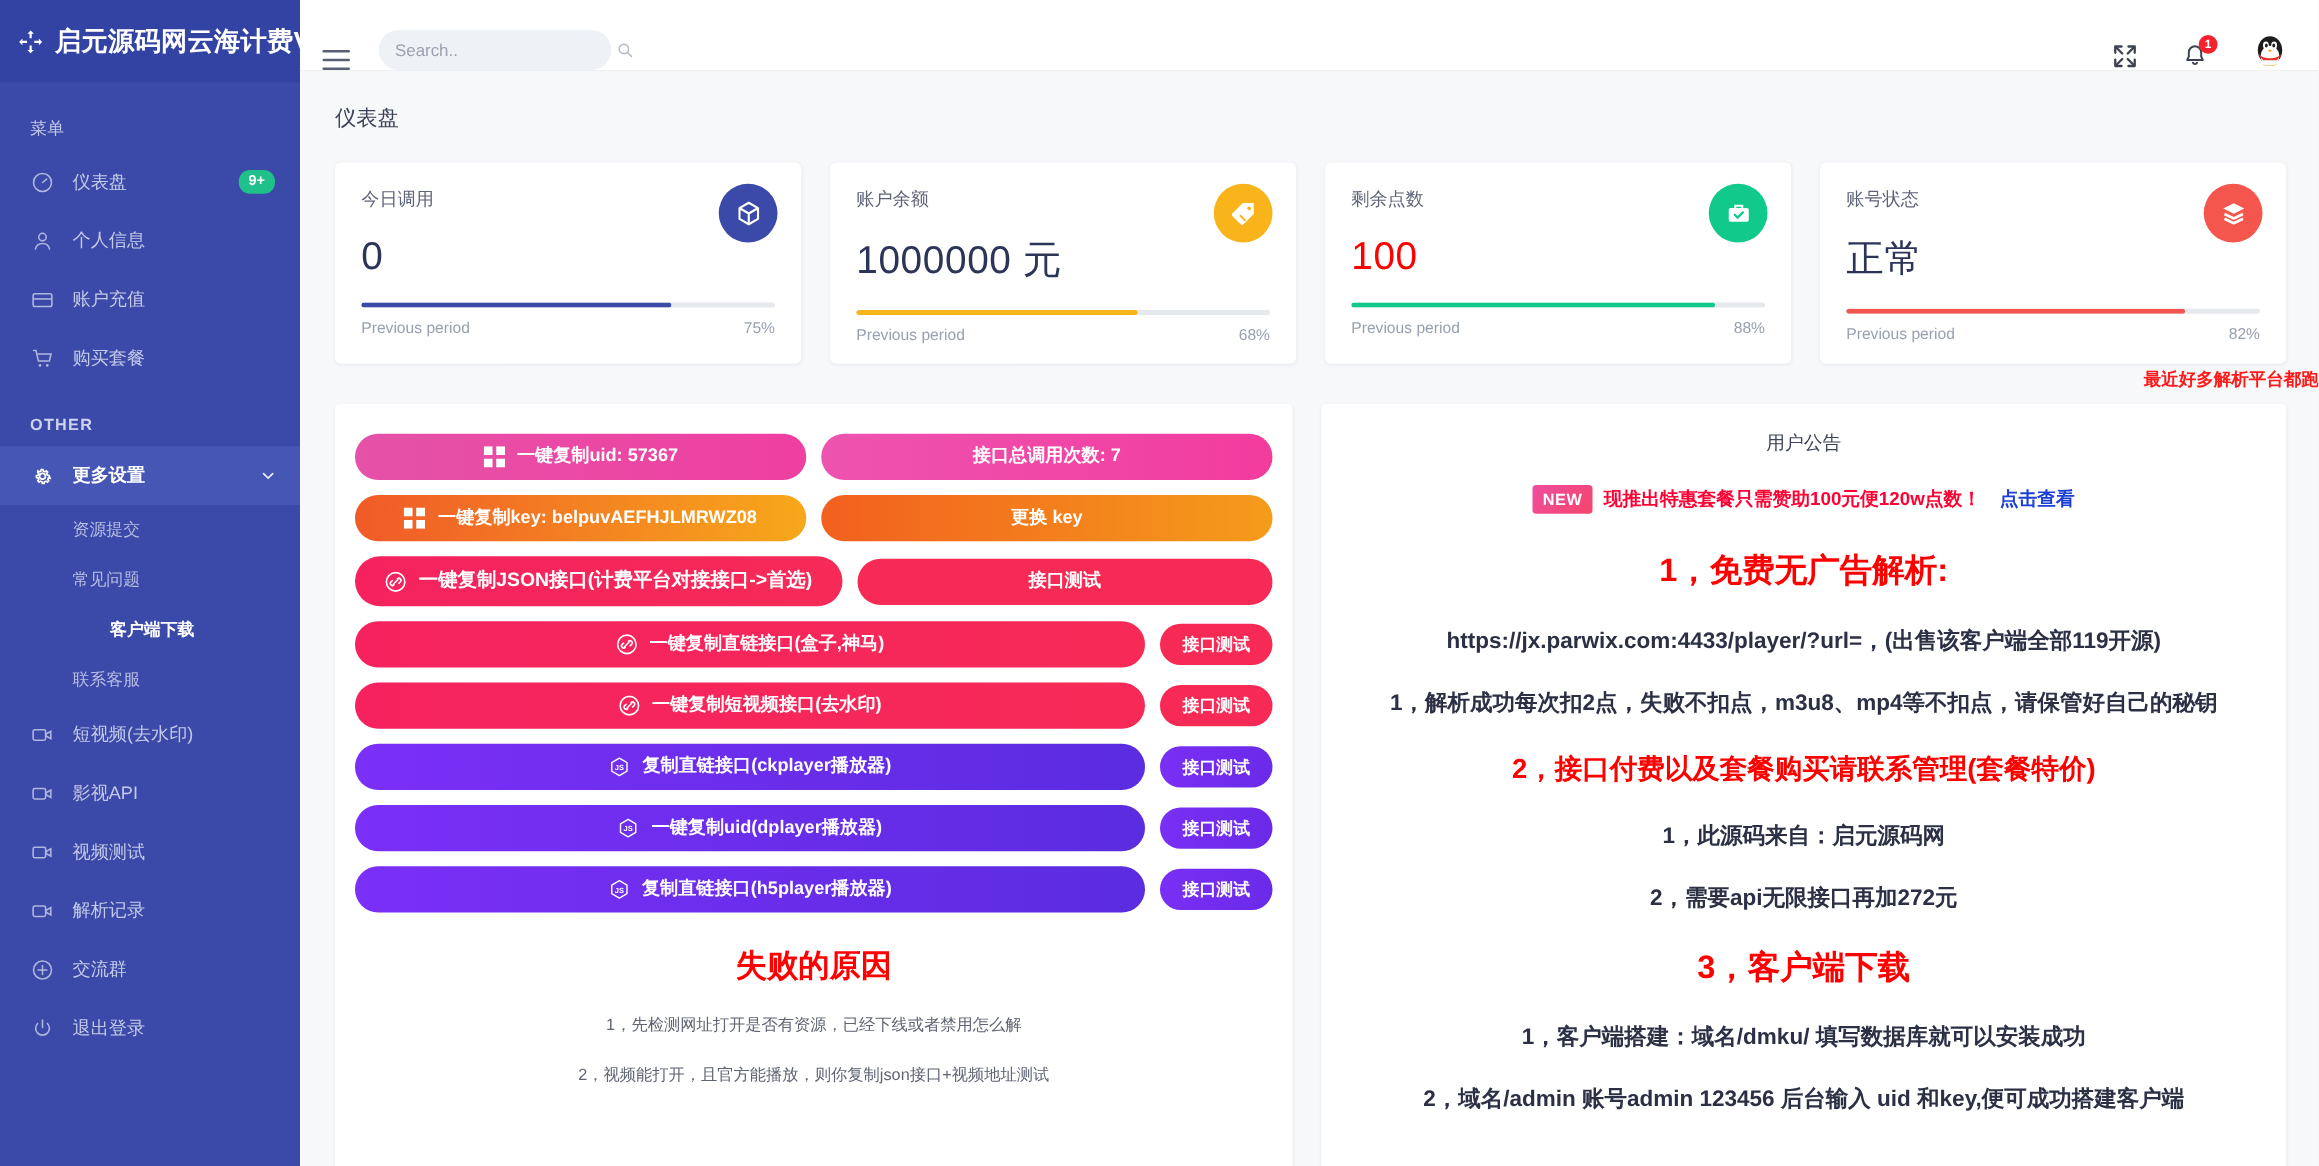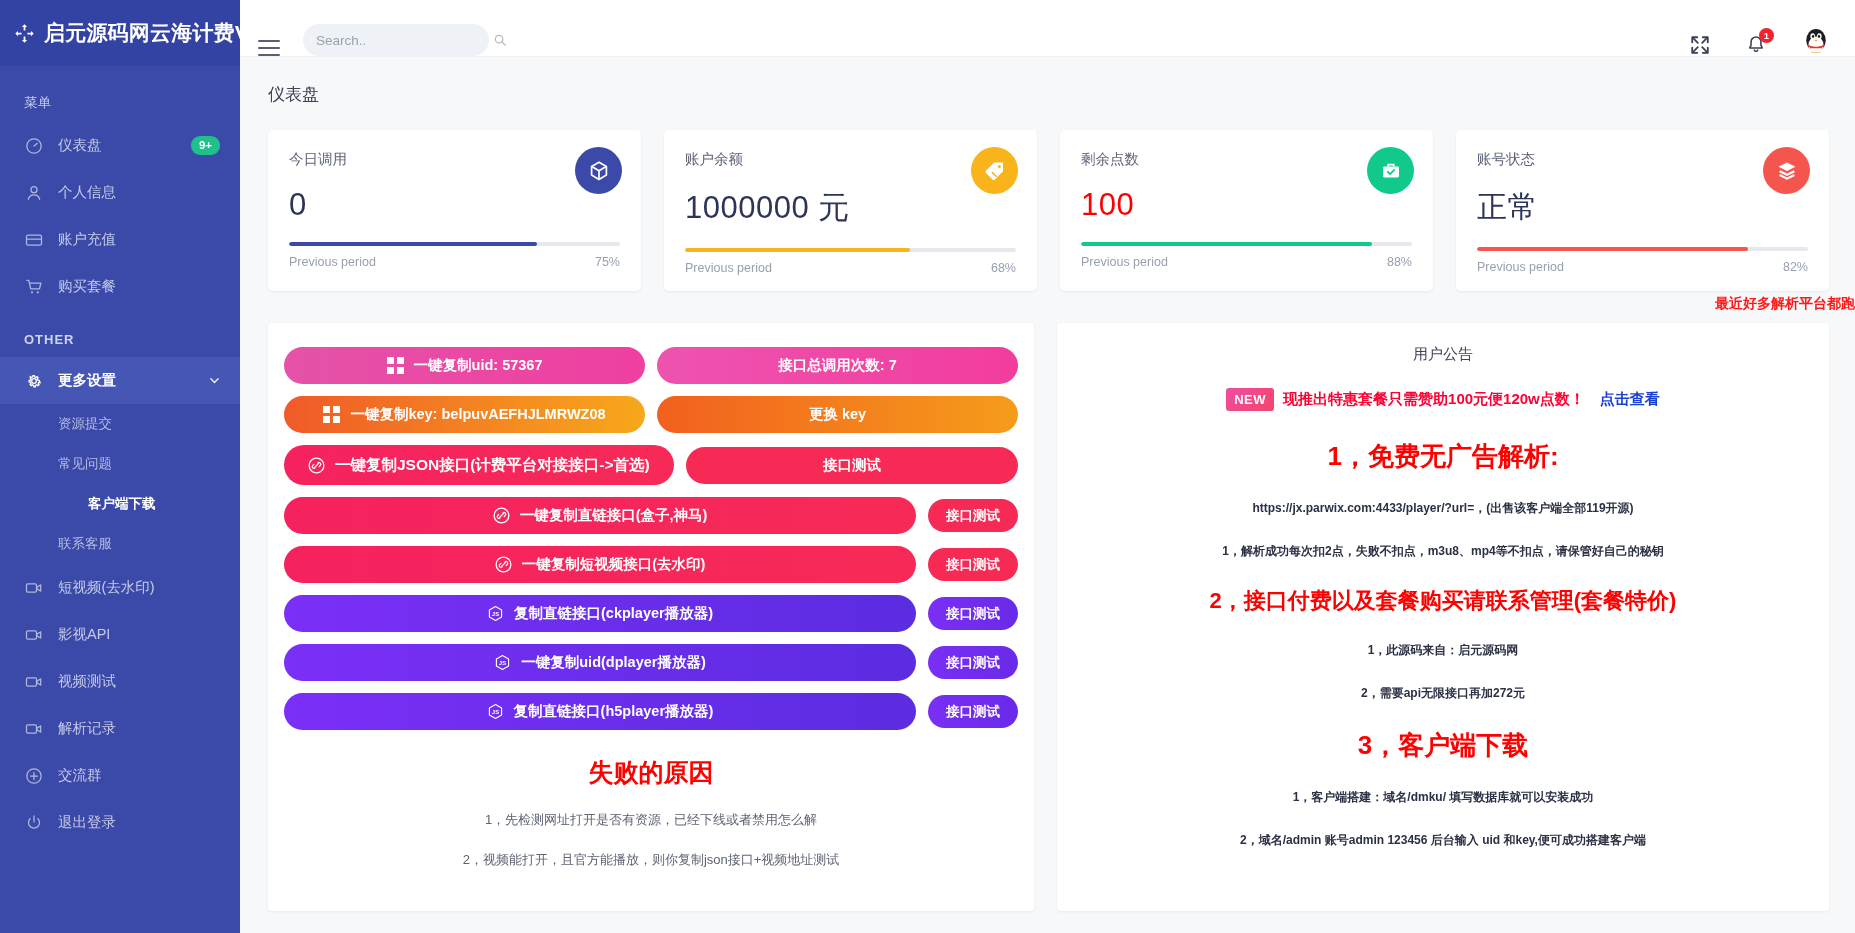--- a/index.html
+++ b/index.html
@@ -153,21 +153,21 @@
   .notice-new-row { display: flex; align-items: center; justify-content: center; gap: 9px; margin-bottom: 28px; }
   .tag-new {
     background: linear-gradient(135deg,#ef4da0,#f4456b); color: #fff;
     font-size: 13px; font-weight: bold; border-radius: 3px; padding: 4px 8px; letter-spacing: .5px;
   }
   .notice-new-text { color: #ff0033; font-weight: bold; font-size: 15px; }
   .notice-link { color: #1a3fd4; font-weight: bold; font-size: 15px; cursor: pointer; margin-left: 6px; }
   .h-red { color: #ff0000; font-size: 26px; font-weight: bold; margin: 0 0 26px; }
   .h-red.small { font-size: 22px; }
   .n-line { color: #2b3044; font-size: 15px; font-weight: bold; margin-bottom: 26px; }
-  .n-line.thin { font-weight: bold; font-size: 12px; }
+  .n-line.thin { font-weight: bold; font-size: 18px; }
 </style>
 </head>
 <body>
 
 <div class="app">
 
   <aside class="sidebar">
     <div class="brand">
       <svg class="brand-icon" viewBox="0 0 24 24">
         <path fill="#fff" d="M12 1.5l3 3h-2v4.2h-2V4.5H9l3-3zM1.5 12l3-3v2h4.2v2H4.5v2l-3-3zM22.5 12l-3 3v-2h-4.2v-2h4.2V9l3 3zM12 22.5l-3-3h2v-4.2h2v4.2h2l-3 3z"></path>

